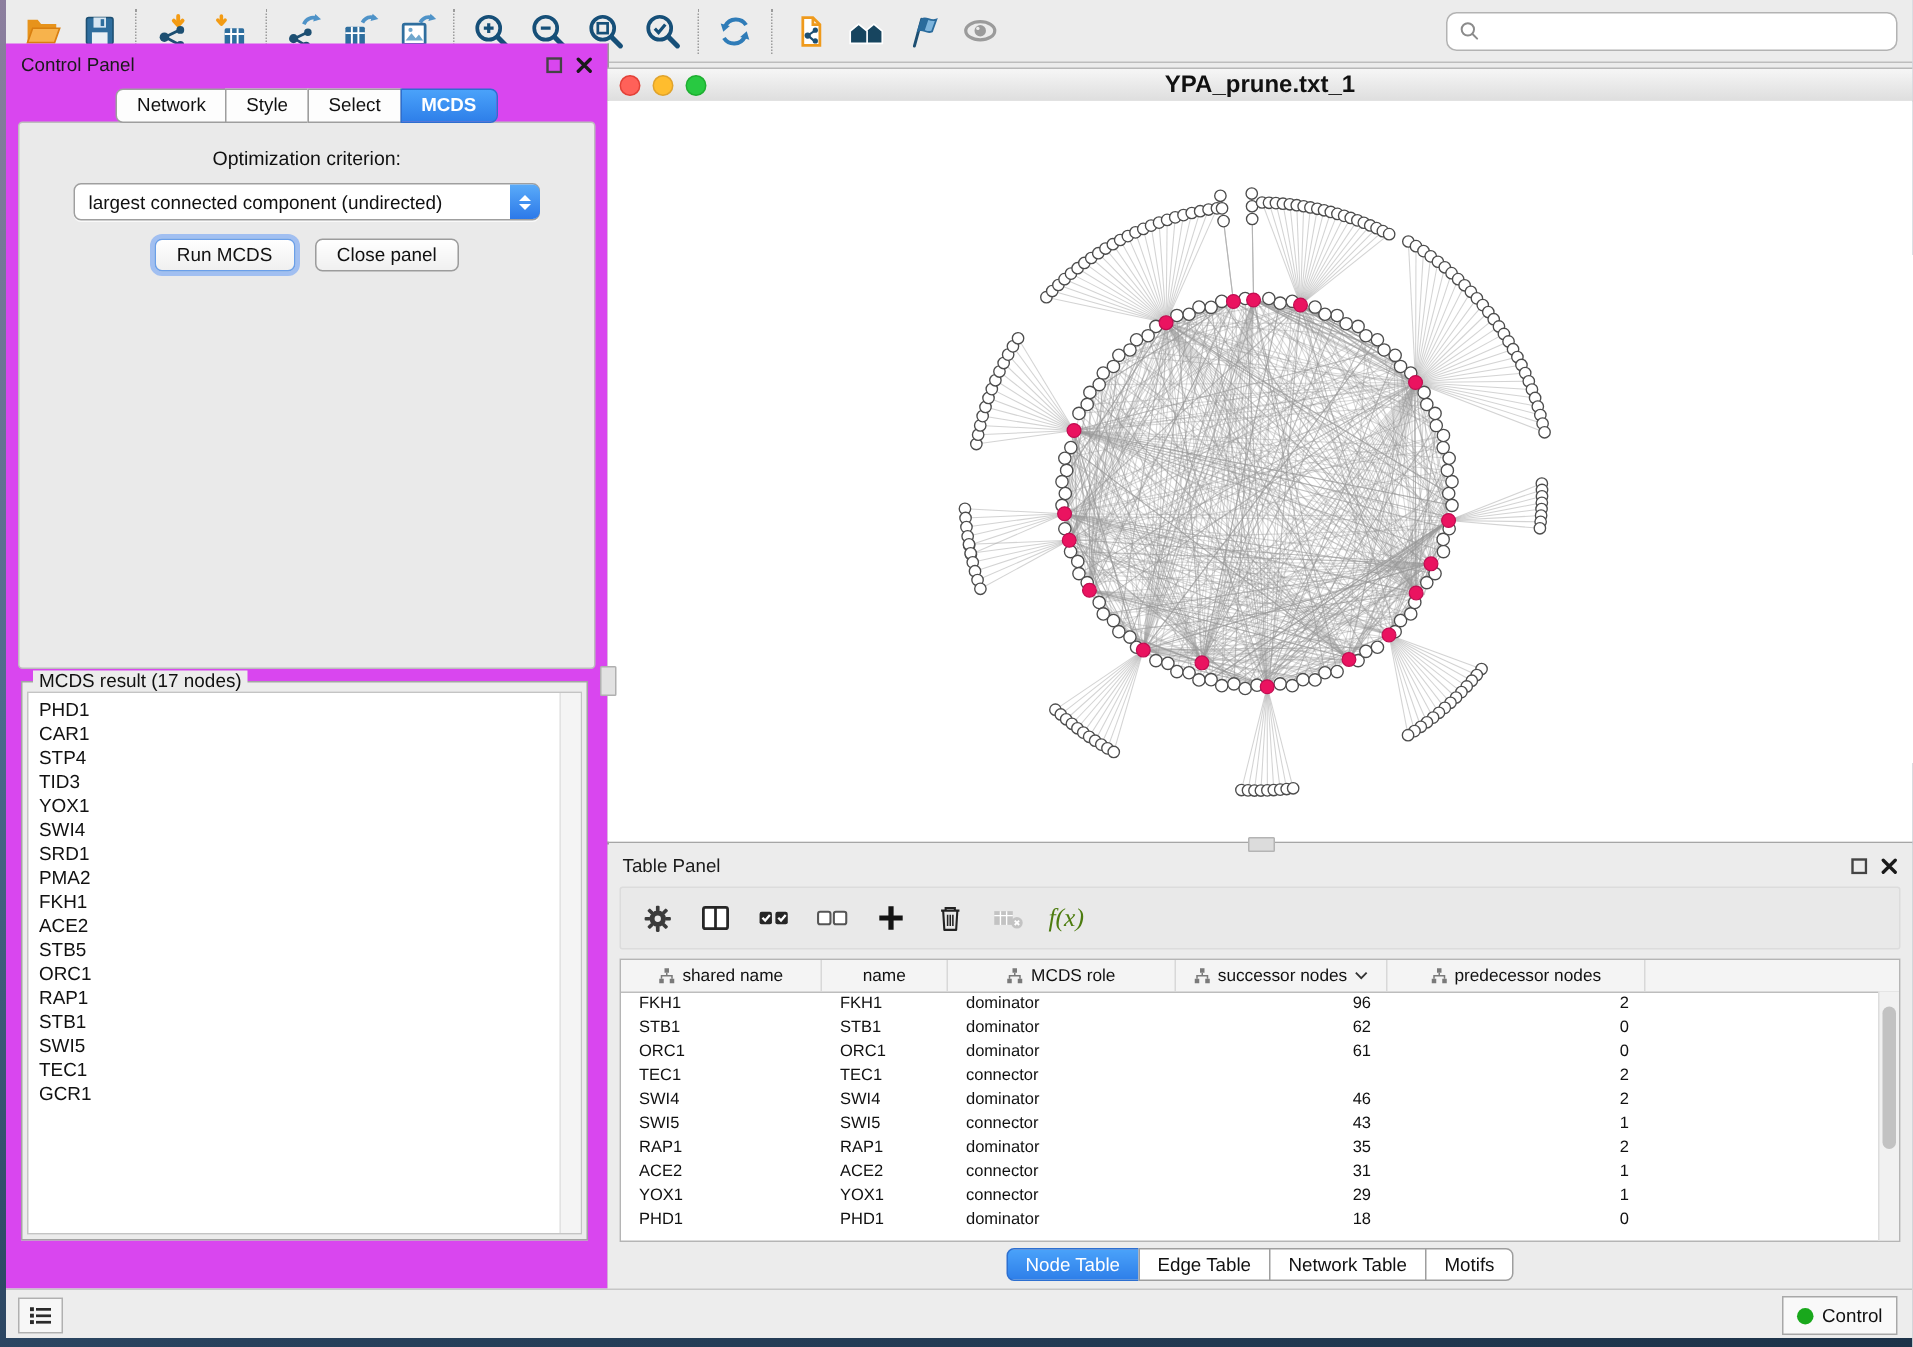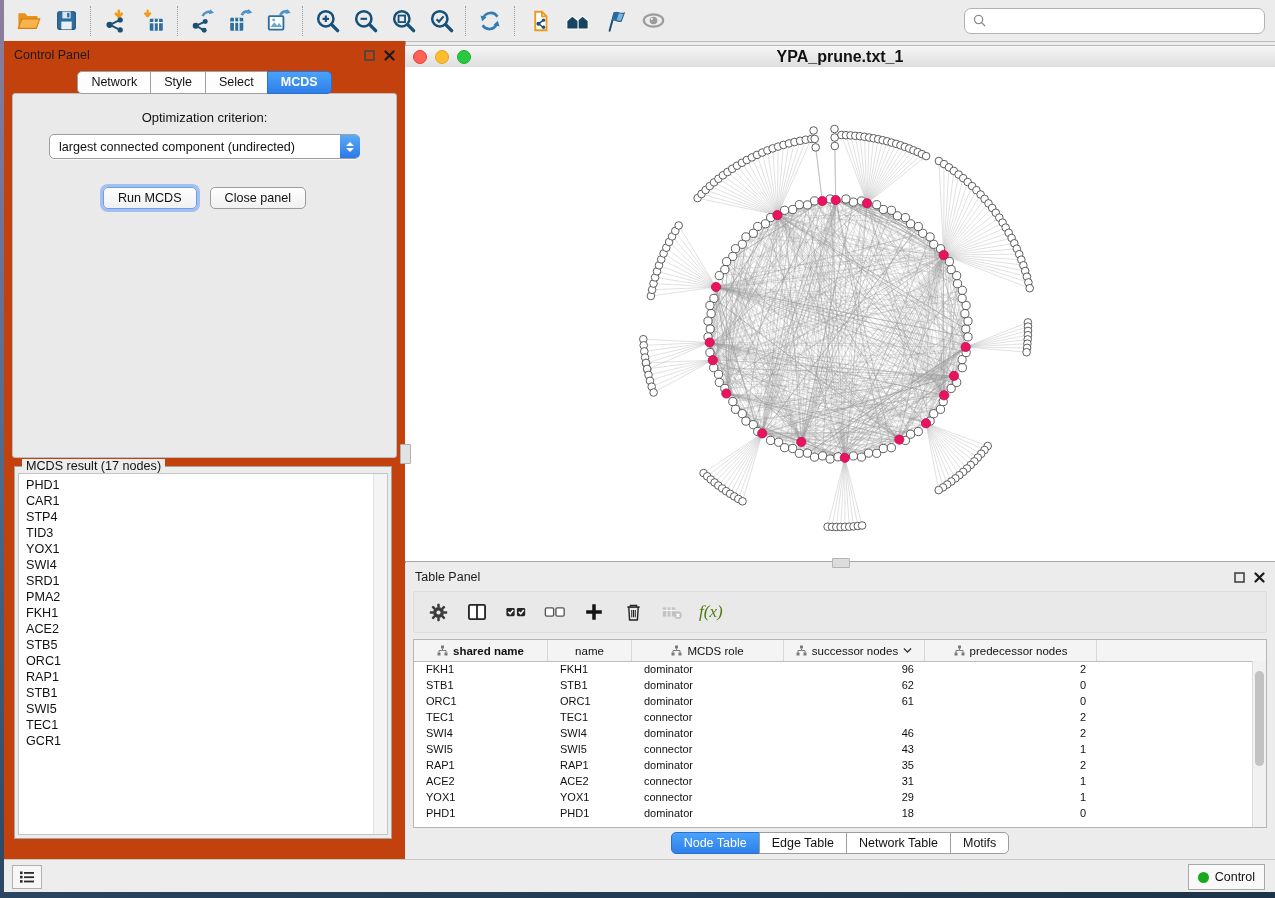--- a/index.html
+++ b/index.html
@@ -12,21 +12,21 @@
   .toolbar{position:absolute;left:0;top:0;right:0;height:41px;background:#ececec;
     border-bottom:1px solid #bdbdbd;display:flex;align-items:center;}
   .tbgroup{display:flex;align-items:center;gap:8px;padding:0 9px;}
   .sep{width:0;height:30px;border-left:1px dotted #9c9c9c;}
   .tbicon{width:30px;height:30px;display:grid;place-items:center;}
   .search{margin-left:auto;margin-right:10px;width:292px;height:24px;background:#fff;
     border:1px solid #b3b3b3;border-radius:7px;display:flex;align-items:center;padding-left:7px;gap:4px;}
   .search input{border:none;outline:none;flex:1;height:18px;font:12px "Liberation Sans",sans-serif;background:transparent;}
 
   
-  .cpanel{position:absolute;left:0;top:41px;width:401px;bottom:32px;background:#c2410c;
+  .cpanel{position:absolute;left:0;top:29px;width:401px;bottom:32px;background:#d946ef;
     border-right:1px solid #9c9c9c;}
   .panel-titlerow{position:absolute;left:0;top:2px;right:0;height:24px;display:flex;align-items:center;padding:0 10px;}
   .panel-title{font-size:12.5px;color:#1a1a1a;}
   .winbtns{margin-left:auto;display:flex;align-items:center;gap:9px;}
   .cp-tabs{position:absolute;top:30px;left:0;right:0;height:23px;display:flex;justify-content:center;z-index:2;}
   .cp-tab{height:21px;line-height:21px;padding:0 13px;background:#fdfdfd;border:1px solid #9e9e9e;
     margin-left:-1px;font-size:12.5px;color:#111;}
   .cp-tab:first-child{border-radius:5px 0 0 5px;margin-left:0;}
   .cp-tab:last-child{border-radius:0 5px 5px 0;}
   .cp-tab.active{background:linear-gradient(#4aa2fa,#2e7fe9);border-color:#2d6fd0;color:#fff;font-weight:bold;}
@@ -34,21 +34,21 @@
     border:1px solid #bdbdbd;border-radius:3px;}
   .crit-label{margin-top:16px;text-align:center;font-size:13px;}
   .selectbox{position:relative;margin:9px 36px 0 36px;height:23px;background:#fff;border:1px solid #9f9f9f;
     border-radius:5px;display:flex;align-items:center;box-shadow:0 1px 0 rgba(255,255,255,.7);}
   .selectbox .val{flex:1;padding-left:9px;font-size:12.6px;white-space:nowrap;overflow:hidden;}
   .stepper{width:20px;height:23px;margin-right:-1px;border-radius:0 5px 5px 0;
     background:linear-gradient(#5aabf9,#2c79e9);display:flex;flex-direction:column;align-items:center;justify-content:center;gap:2px;}
   .stepper i{display:block;width:0;height:0;border-left:4px solid transparent;border-right:4px solid transparent;}
   .stepper .up{border-bottom:4px solid #fff;}
   .stepper .dn{border-top:4px solid #fff;}
-  .btnrow{margin-top:28px;display:flex;justify-content:center;gap:13px;}
+  .btnrow{margin-top:12px;display:flex;justify-content:center;gap:13px;}
   .btn{height:22px;padding:0 14px;background:linear-gradient(#fff,#f0f0f0);border:1px solid #9c9c9c;
     border-radius:5px;font:12.6px "Liberation Sans",sans-serif;color:#111;}
   .btn.focusring{border-color:#6b9fe8;box-shadow:0 0 0 3px rgba(100,155,245,.55);}
   .groupbox{position:absolute;left:10px;right:13px;top:425px;height:371px;border:1px solid #a3a3a3;background:#ececec;}
   .grouplabel{position:absolute;top:-8px;left:7px;background:#ececec;padding:0 4px;font-size:12.6px;}
   .mcds-listwrap{position:absolute;left:3px;right:3px;top:6px;bottom:3px;background:#fff;border:1px solid #c4c4c4;}
   .mcds-list{position:absolute;left:0;top:0;right:13px;bottom:0;padding:3px 0 0 7px;overflow:hidden;}
   .mcds-item{height:16px;line-height:16px;font-size:12.6px;}
   .vtrack{position:absolute;right:0;top:0;bottom:0;width:13px;background:#f4f4f4;border-left:1px solid #e2e2e2;}
 
@@ -1525,21 +1525,21 @@
                 <rect x="2" y="7" width="13.5" height="10" fill="#c3c3c3"></rect>
                 <path d="M2 10.3h13.5M6.5 7v10M11 7v10" stroke="#fff" stroke-width="1"></path>
                 <circle cx="18.5" cy="15.5" r="4.2" fill="#c3c3c3"></circle>
                 <path d="M16.9 13.9l3.2 3.2M20.1 13.9l-3.2 3.2" stroke="#fff" stroke-width="1.4"></path>
               </svg>
         </span>
         <span class="fx">f(x)</span>
       </div>
       <div class="tbl">
         <div class="tbl-head" id="tbl-head">
-              <div class="th" style="width: 134px; font-weight: bold;">
+              <div class="th" style="width: 134px;">
                 <svg viewBox="0 0 11 11" width="11" height="11">
                   <path d="M5.5 3.5v2M5.5 5.5H2v2M5.5 5.5H9v2" stroke="#7a7a7a" fill="none" stroke-width="1"></path>
                   <g fill="#7a7a7a">
                     <rect x="4" y="0.5" width="3" height="3"></rect>
                     <rect x="0.5" y="7.5" width="3" height="3"></rect>
                     <rect x="7.5" y="7.5" width="3" height="3"></rect>
                   </g>
                 </svg>
                 <span>shared name</span>
               </div>

